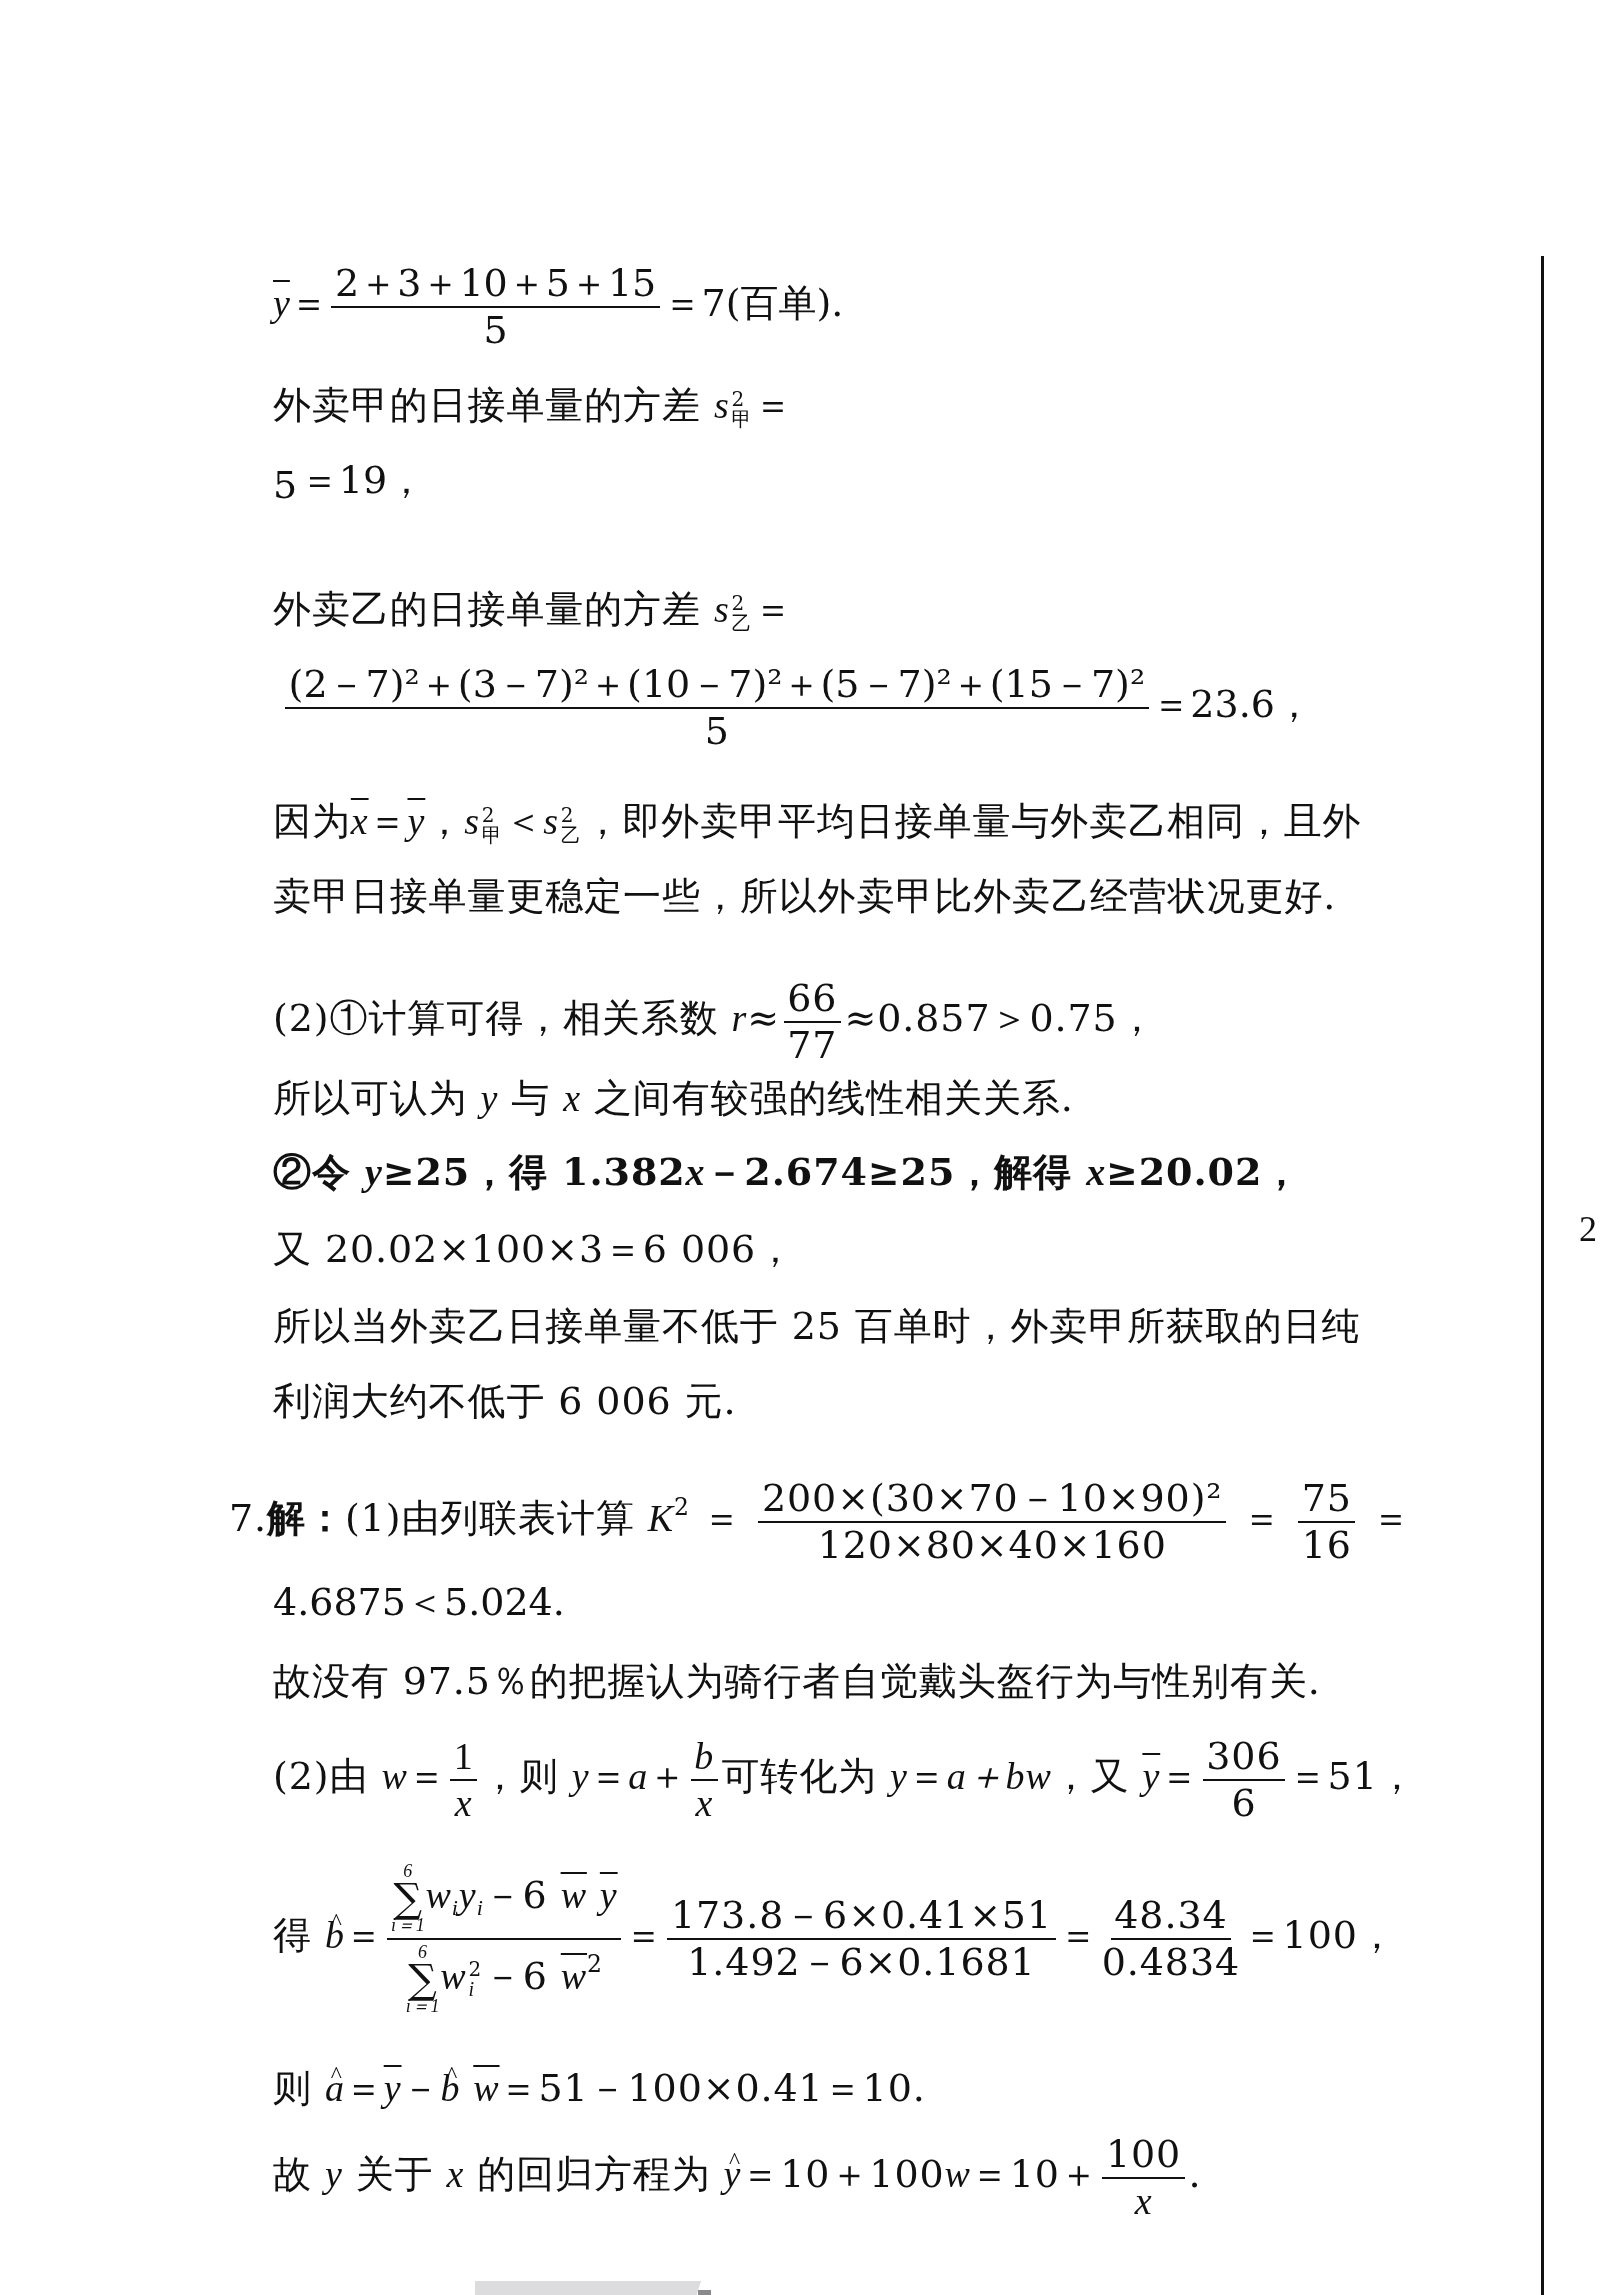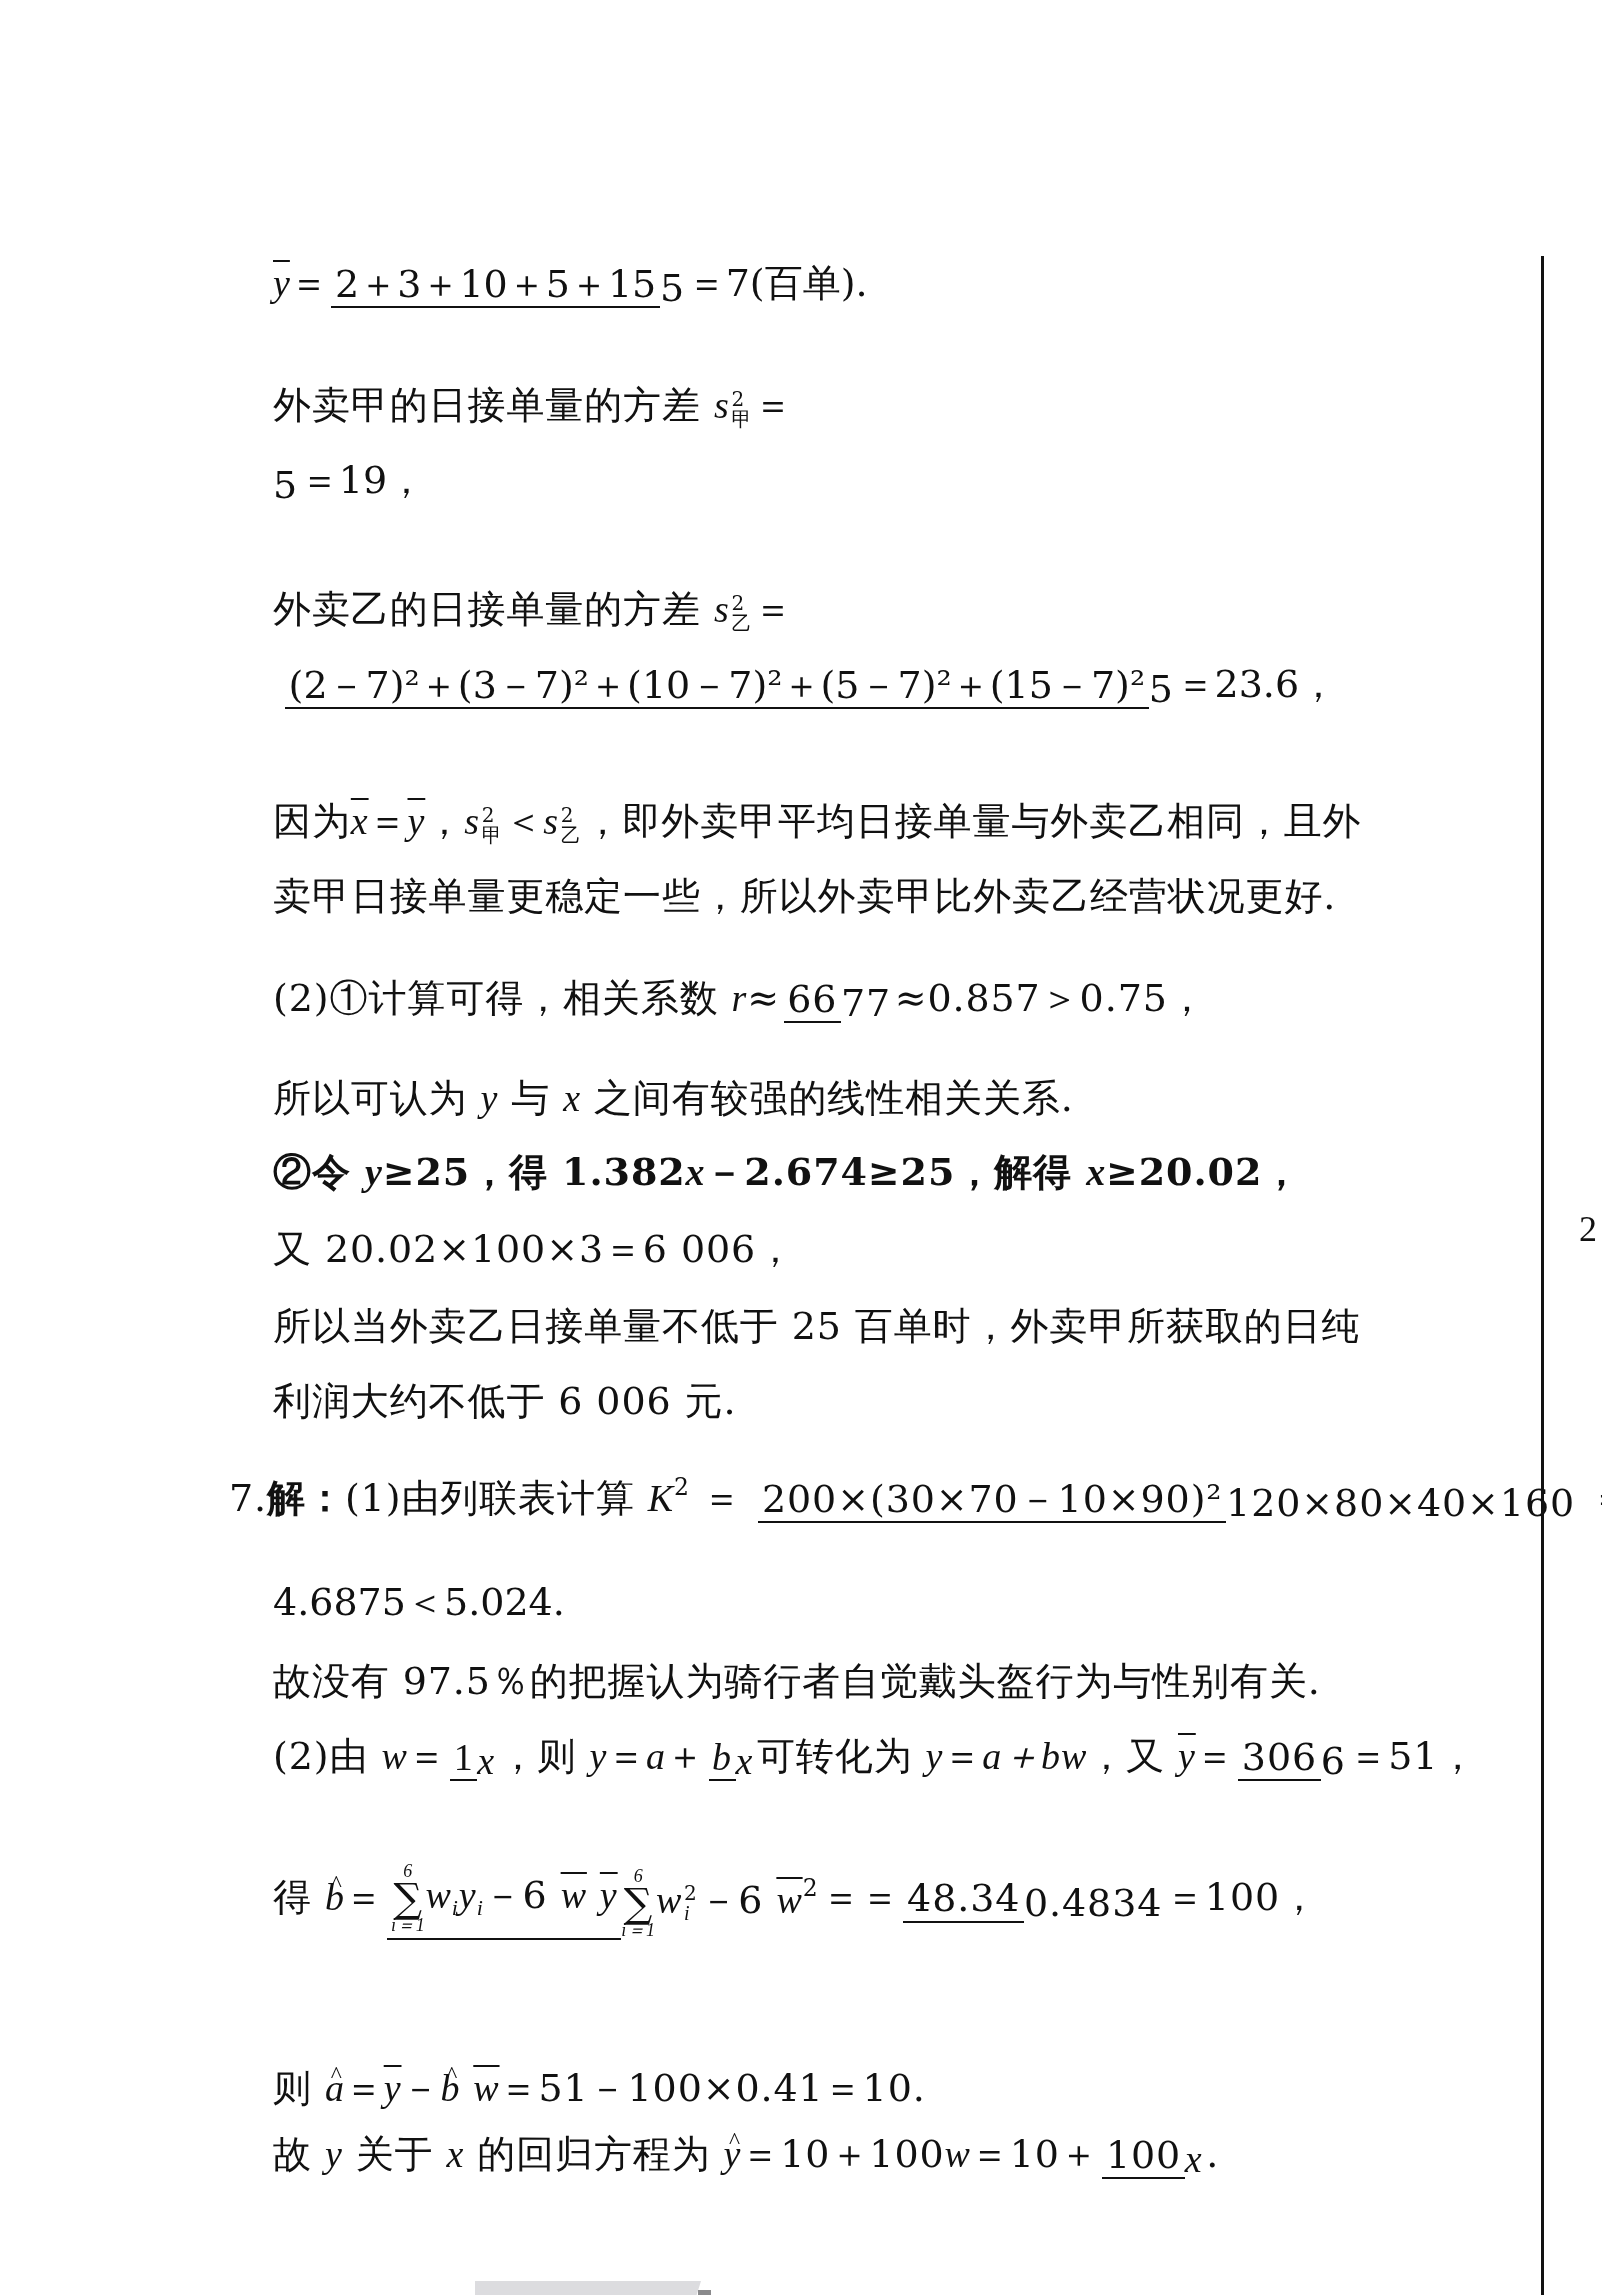--- a/index.html
+++ b/index.html
@@ -1,21 +1,21 @@
 <!DOCTYPE html>
 <html style="font-size:14.5px"><head>
 <meta charset="utf-8">
 <style>
   html, body { margin:0; padding:0; background:#ffffff; }
   body { width:1602px; height:2296px; position:relative; overflow:hidden;
          font-family:"DejaVu Serif","Liberation Serif",serif; color:#111; }
   .line { position:absolute; left:273px; font-size:38px; line-height:38px; white-space:nowrap; }
   .cn { letter-spacing:0.9px; }
   i, .it { font-style:italic; font-family:"Liberation Serif","DejaVu Serif",serif; }
-  .frac { display:inline-flex; flex-direction:row; align-items:center; vertical-align:middle; margin:0 3.6px; }
+  .frac { display:inline-flex; flex-direction:column; align-items:center; vertical-align:middle; margin:0 3.6px; }
   .frac .num { padding:0 3.6px 3.6px; border-bottom:2.7px solid #111; line-height:38px; }
   .frac .den { padding-top:3.6px; line-height:38px; }
   .ov { text-decoration:overline; text-decoration-thickness:1.8px; }
   sup { font-size:23.5px; vertical-align:16.3px; line-height:0; }
   sub { font-size:22px; vertical-align:-7.2px; line-height:0; }
   .ss { display:inline-flex; flex-direction:column; vertical-align:middle; font-size:20px; line-height:20px; margin:0 1.8px; }
   .sum { display:inline-flex; flex-direction:column; align-items:center; vertical-align:middle; line-height:1; }
   .sum .lim { font-size:18px; font-style:italic; font-family:"Liberation Serif",serif; }
   .sum .sig { font-size:40px; line-height:36px; }
   .hat { position:relative; display:inline-block; }
@@ -135,21 +135,24 @@
     <span class="den">
       <span class="sum">
           <span class="lim">6</span>
           <span class="sig">∑</span>
           <span class="lim">i＝1</span>
         </span><i>w</i><span class="ss">
           <span>2</span>
           <span class="it">i</span>
         </span><span>－6 </span><i class="ov">w</i><sup>2</sup>
     </span>
-  </span><span>＝</span><span>＝</span><span class="frac">
+  </span><span>＝</span><span class="frac">
+      <span class="num">173.8－6×0.41×51</span>
+      <span class="den">1.492－6×0.1681</span>
+    </span><span>＝</span><span class="frac">
       <span class="num">48.34</span>
       <span class="den">0.4834</span>
     </span><span>＝100，</span>
 </div>
 
 <div class="line cn" style="top:2069px;">
   <span>则 </span><i class="hat">a</i><span>＝</span><i class="ov">y</i><span>－</span><i class="hat">b</i> <i class="ov">w</i><span>＝51－100×0.41＝10.</span>
 </div>
 
 <div class="line cn" style="top:2135px;">

